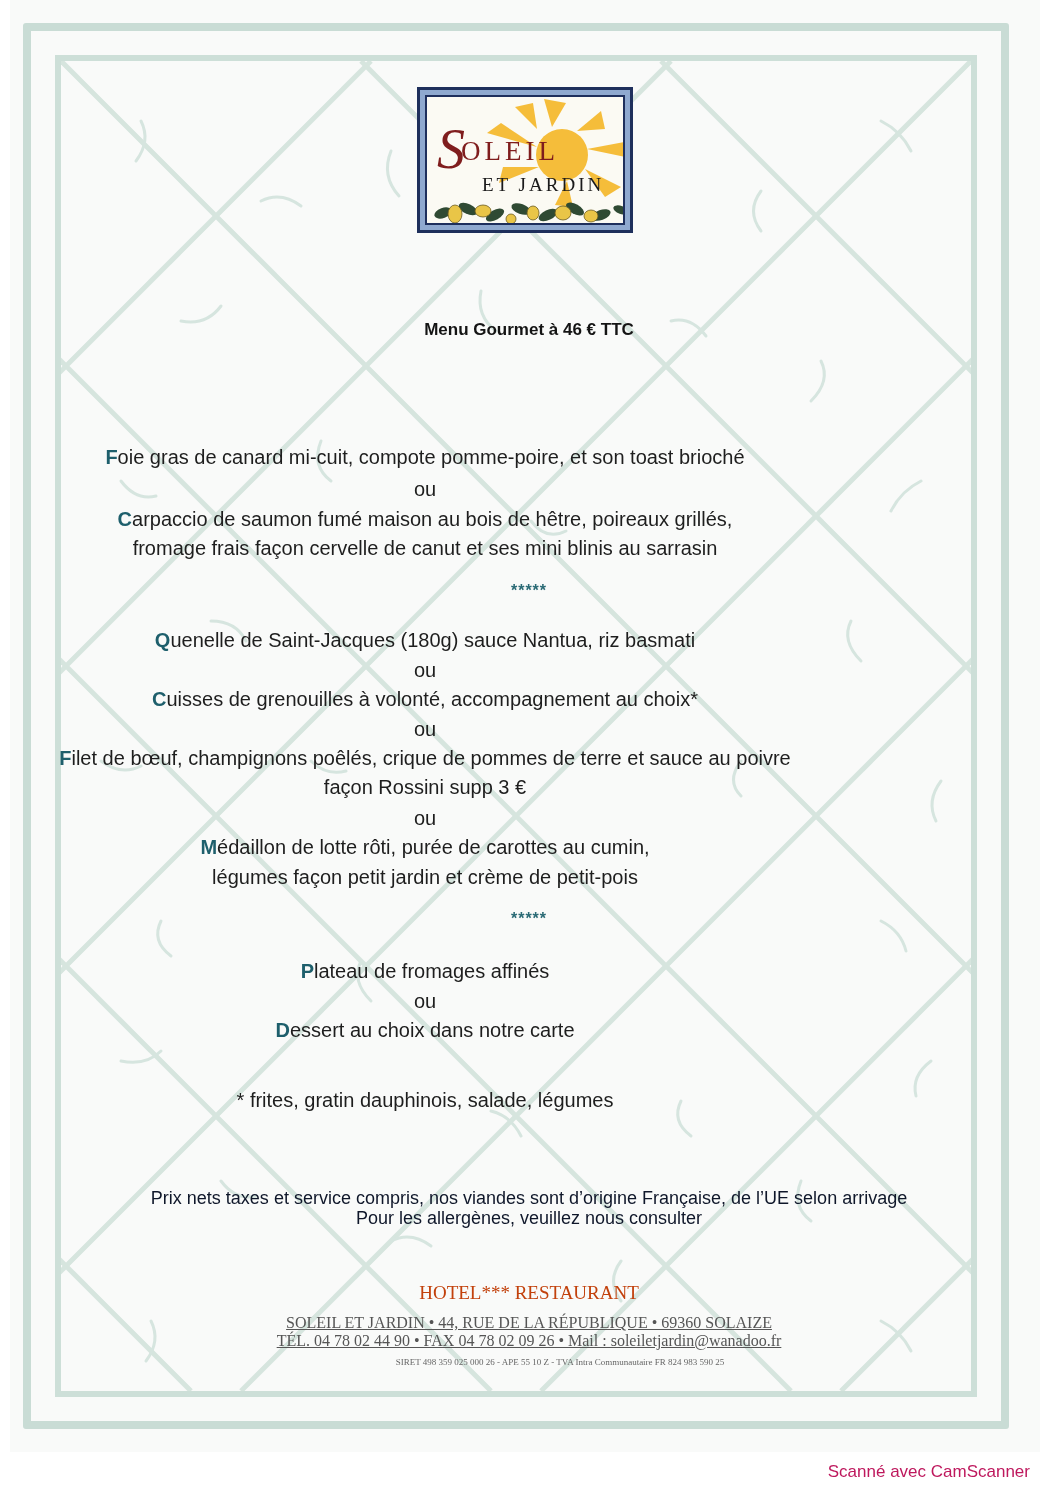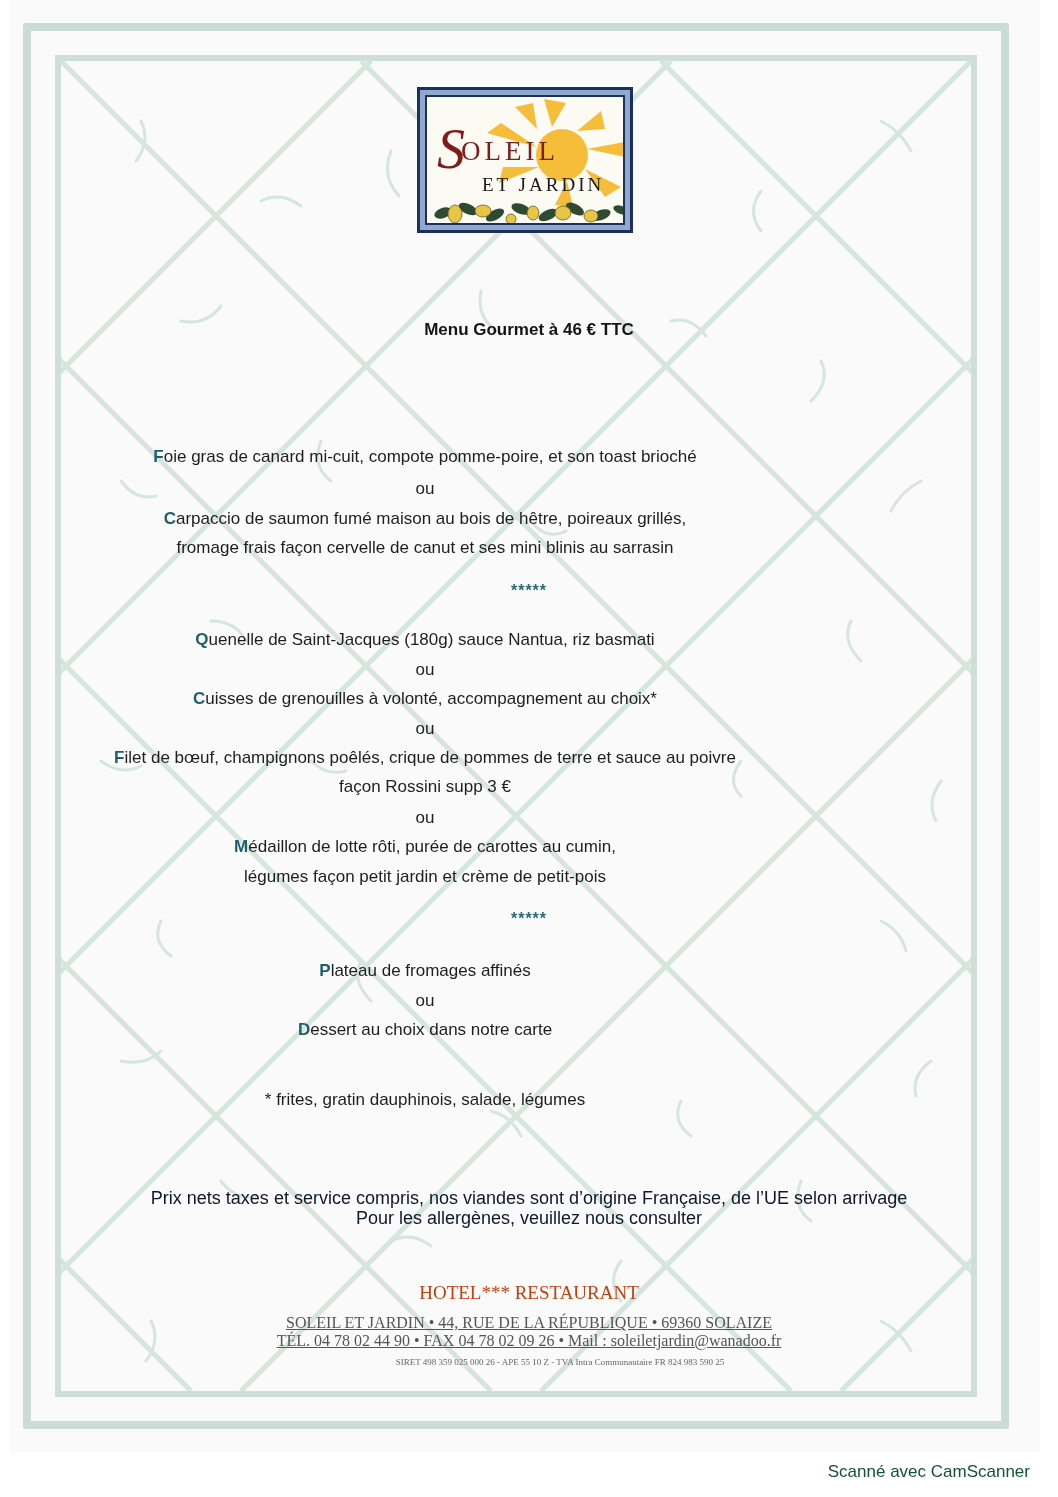--- a/index.html
+++ b/index.html
@@ -33,29 +33,29 @@
   .logo-title .big-s { font-size: 56px; font-style: italic; vertical-align: -8px; margin-right: -4px; letter-spacing: 0; }
   .logo-sub {
     position: absolute; left: 12px; top: 77px; width: 190px;
     font-family: "Liberation Serif", serif; color: #1a1a1a; font-size: 19px; letter-spacing: 3px; margin-left: 43px;
   }
   .logo-garland { position: absolute; left: 6px; top: 100px; width: 196px; height: 30px; }
   .content { position: absolute; left: 0; top: 0; width: 1058px; text-align: center; color: #1c1c1c; }
   .title {
     position: absolute; left: 0; width: 1058px; top: 320px; font-size: 17px; font-weight: bold; color: #141414;
   }
-  .line { position: absolute; left: 0; width: 850px; font-size: 17px; line-height: 26px; color: #1e1e1e; }
+  .line { position: absolute; left: 0; width: 850px; font-size: 20px; line-height: 26px; color: #1e1e1e; }
   .cap { color: #1e5f6c; font-weight: bold; }
   .stars { position: absolute; left: 0; width: 1058px; font-size: 16px; font-weight: bold; color: #2a6a75; letter-spacing: 1px; }
   .note { position: absolute; left: 0; width: 1058px; font-size: 18px; color: #0f172a; }
   .serif { font-family: "Liberation Serif", serif; }
   .hotel { position: absolute; left: 0; width: 1058px; font-size: 19px; color: #c2410c; }
   .addr { position: absolute; left: 0; width: 1058px; font-size: 16px; color: #555; text-decoration: underline; }
   .siret { position: absolute; left: 0; width: 1058px; font-size: 9px; color: #666; padding-left: 31px; }
-  .cams { position: absolute; right: 28px; top: 1462px; font-size: 17px; color: #14532d; font-family: "Liberation Sans", sans-serif; }
+  .cams { position: absolute; right: 28px; top: 1462px; font-size: 17px; color: #be185d; font-family: "Liberation Sans", sans-serif; }
 </style>
 </head>
 <body>
 
 <div class="paper"></div>
 <div class="frame-outer"></div>
 <div class="frame-inner">
   <svg class="lattice" viewBox="0 0 910 1330" preserveAspectRatio="none">
     <g stroke="#d3e3dc" stroke-width="5" fill="none" opacity="0.9">
       <line x1="-300" y1="0" x2="1030" y2="1330"></line>

